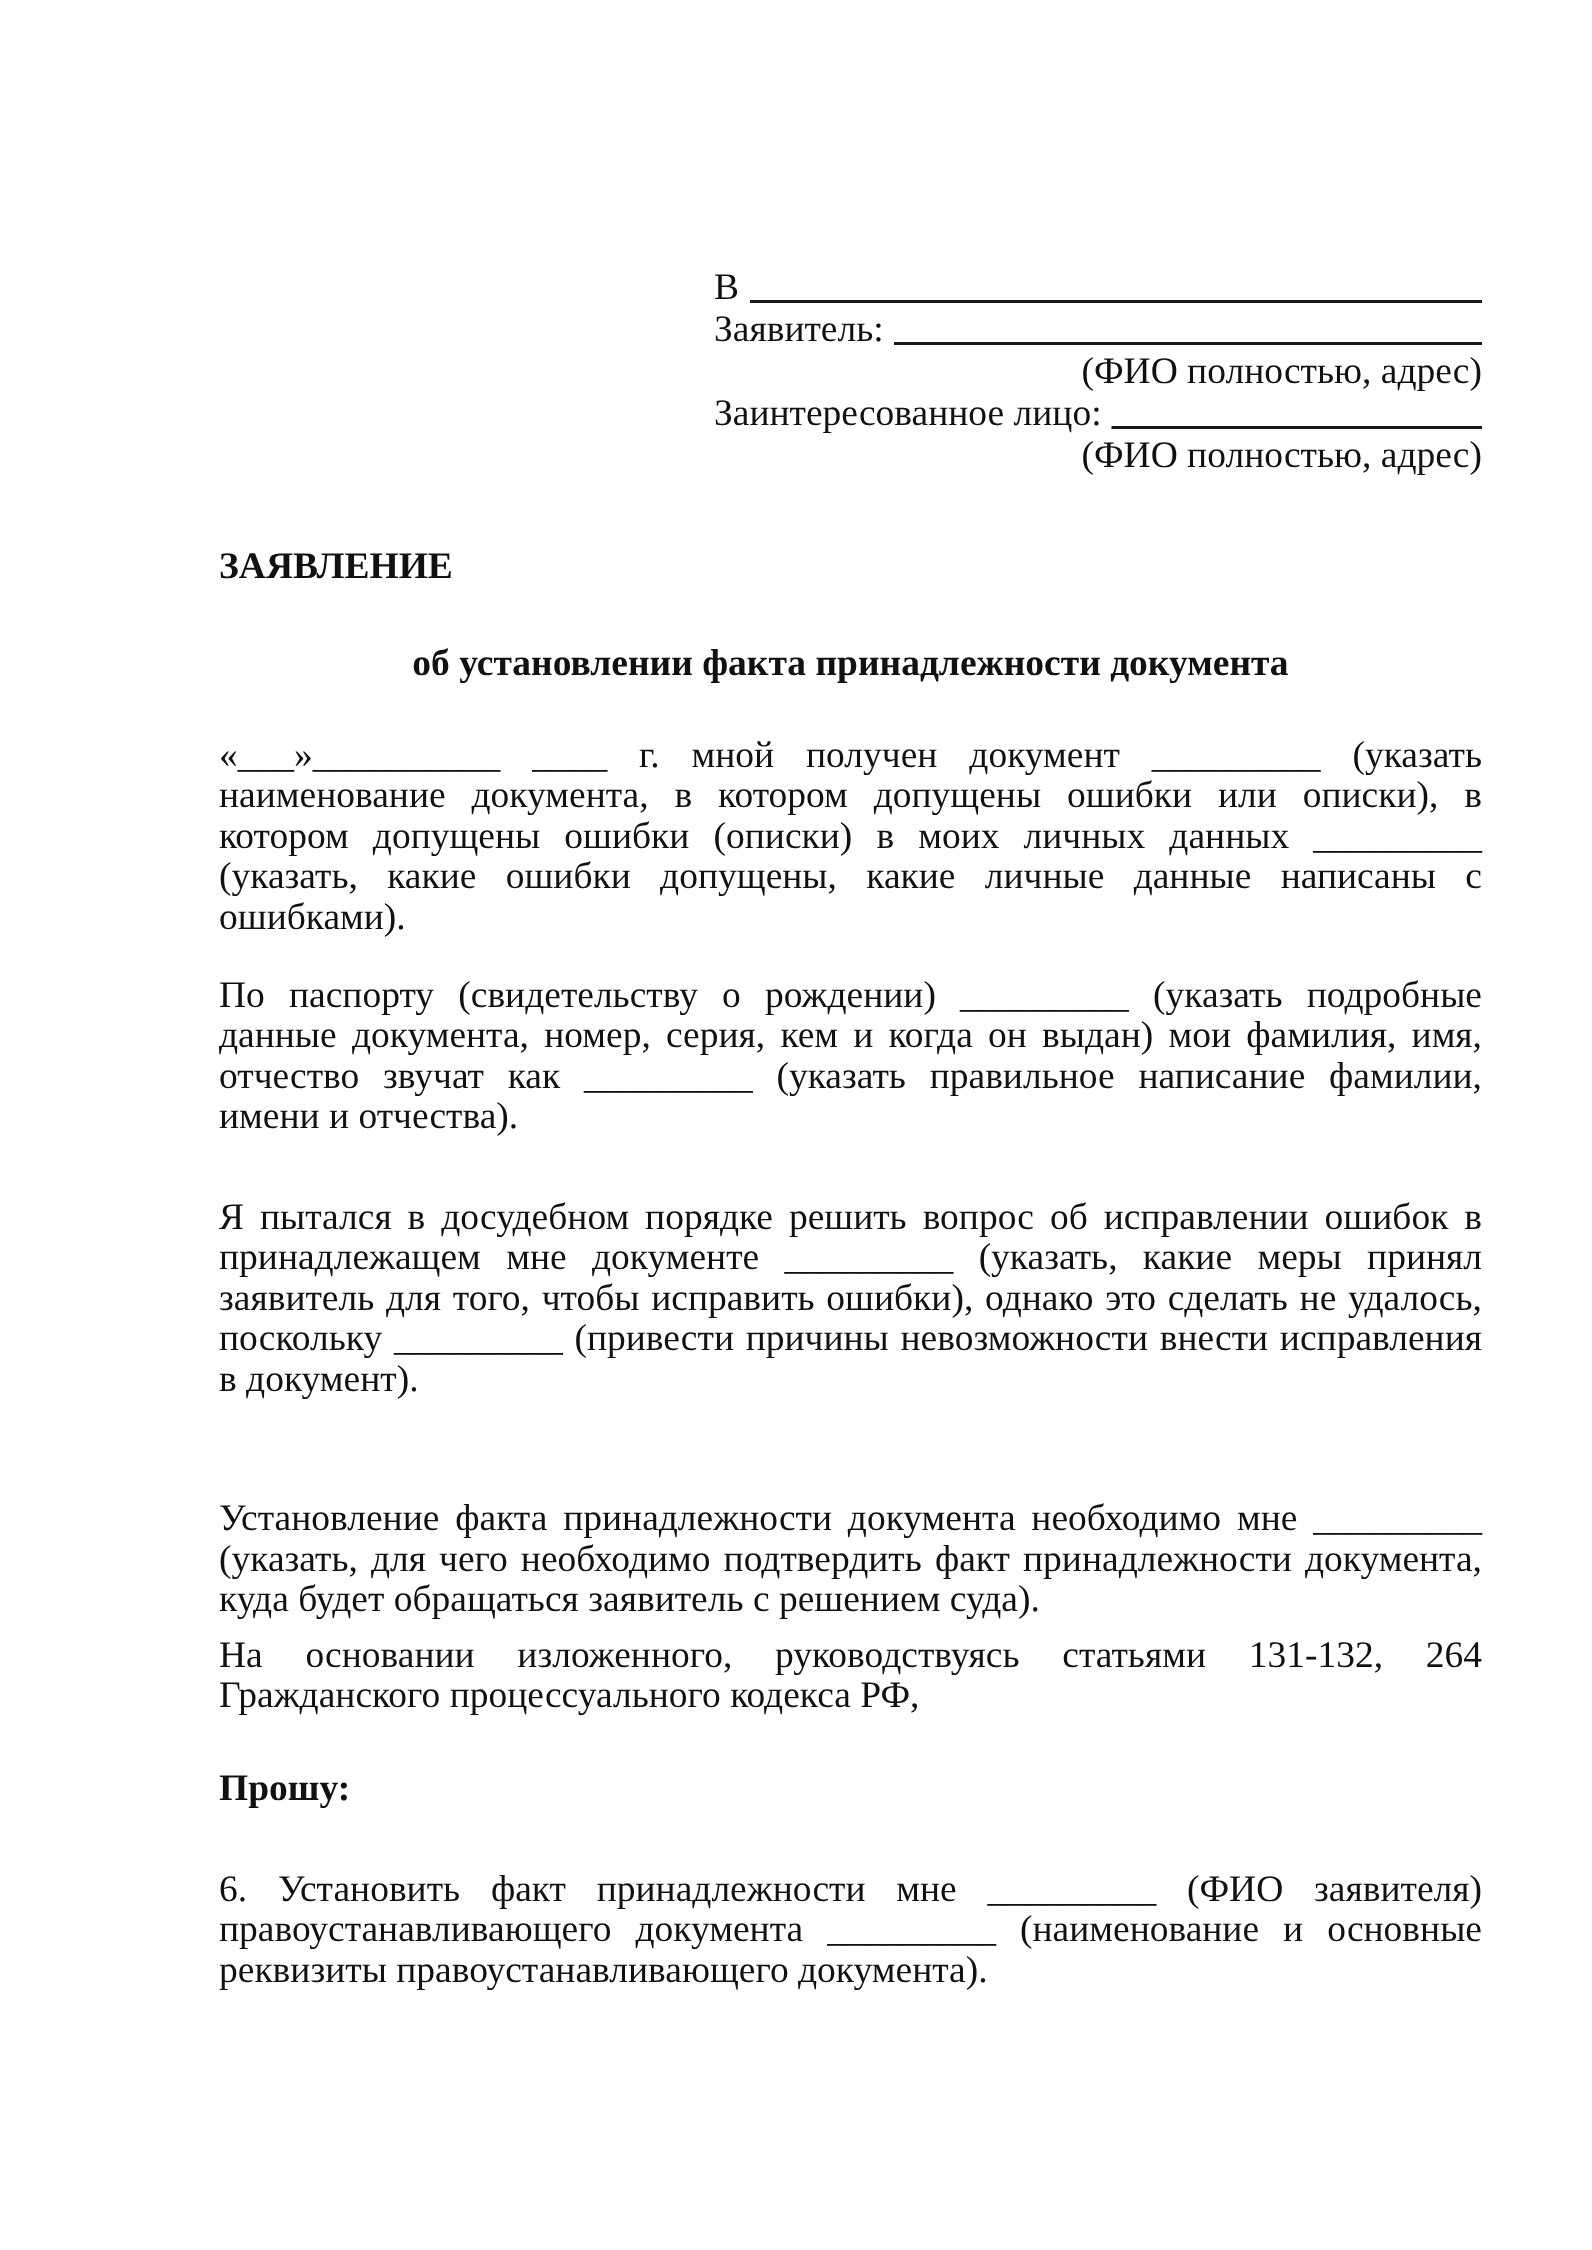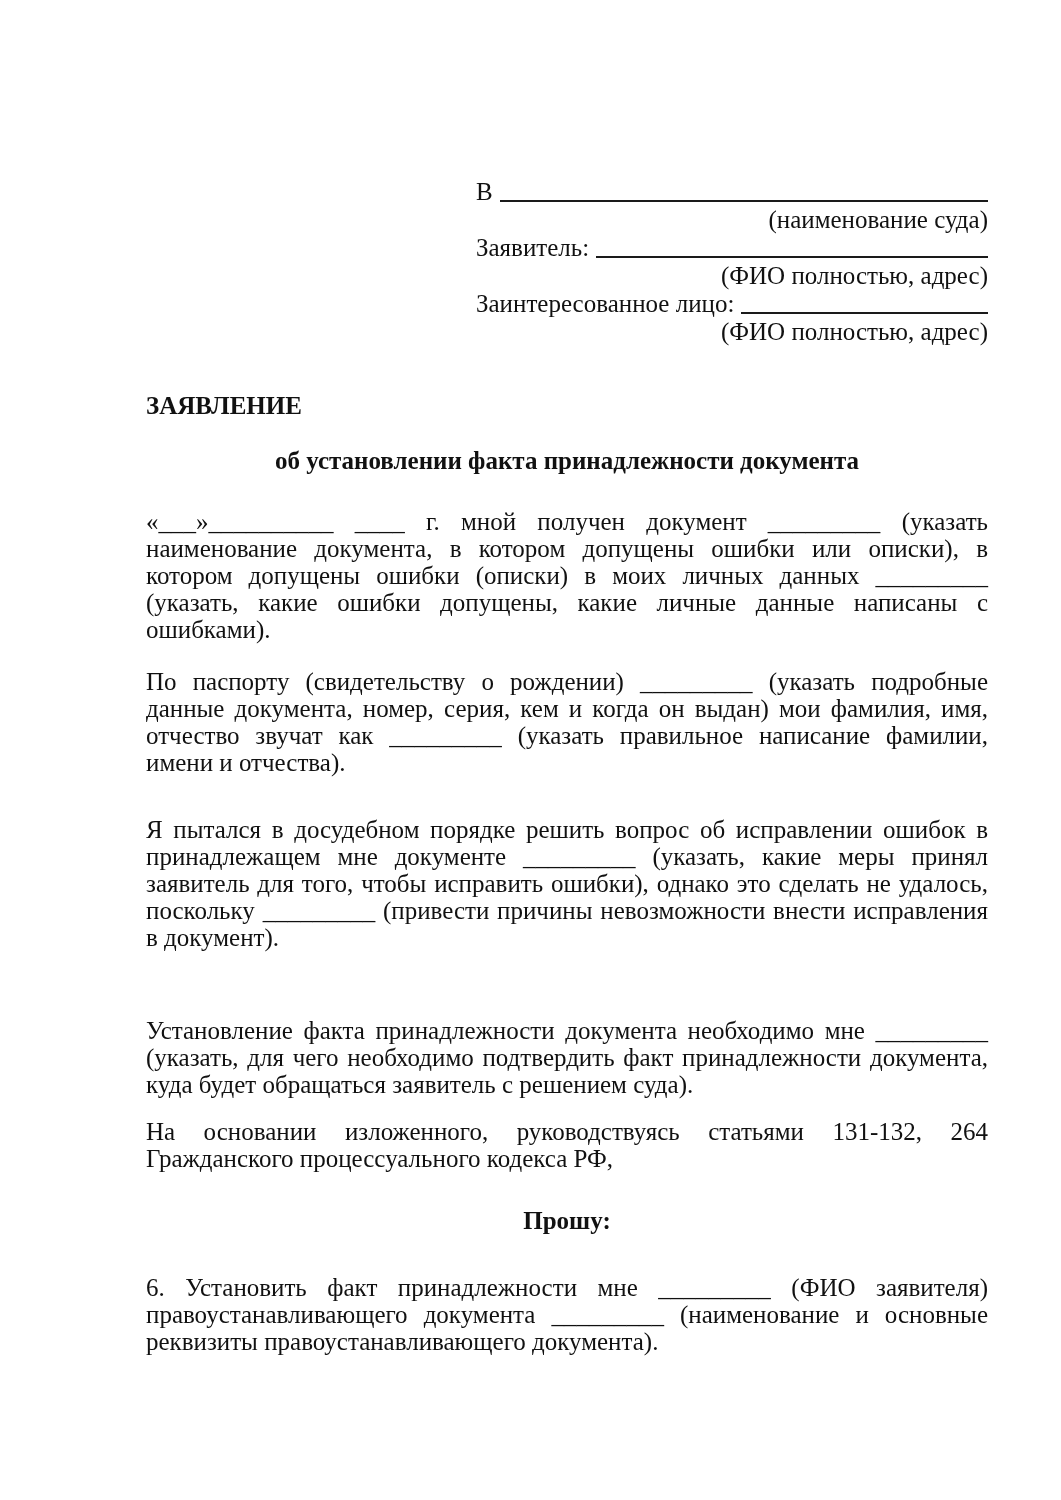--- a/index.html
+++ b/index.html
@@ -45,56 +45,54 @@
   }
 
   
   .doc-title {
     margin-top: 46px;
     text-align: left;
     font-weight: bold;
     line-height: 27px;
   }
   .doc-subtitle {
-    margin-top: 28px;
+    margin-top: 38px;
     text-align: center;
     font-weight: bold;
     line-height: 27px;
   }
 
   
   .para {
     text-align: justify;
     line-height: 27px;
     font-family: Liberation Serif, serif;
   }
   .p1 { margin-top: 34px; }
   .p2 { margin-top: 25px; }
   .p3 { margin-top: 40px; }
   .p4 { margin-top: 66px; }
-  .p5 { margin-top: 20px; }
+  .p5 { margin-top: 10px; }
   .request-heading {
     margin-top: 35px;
     margin-bottom: 40px;
-    text-align: center;
     font-weight: bold;
     line-height: 27px;
   }
 </style>
 </head>
 <body>
 
 <div class="page">
 
   <div class="header-block">
     <div class="h-line">
       <span class="label">В</span>
       <span class="fill"></span>
     </div>
-    <div class="h-hint">(наименование суда)</div>
 
     <div class="h-line">
       <span class="label">Заявитель:</span>
       <span class="fill"></span>
     </div>
     <div class="h-hint">(ФИО полностью, адрес)</div>
 
     <div class="h-line">
       <span class="label">Заинтересованное лицо:</span>
       <span class="fill"></span>

